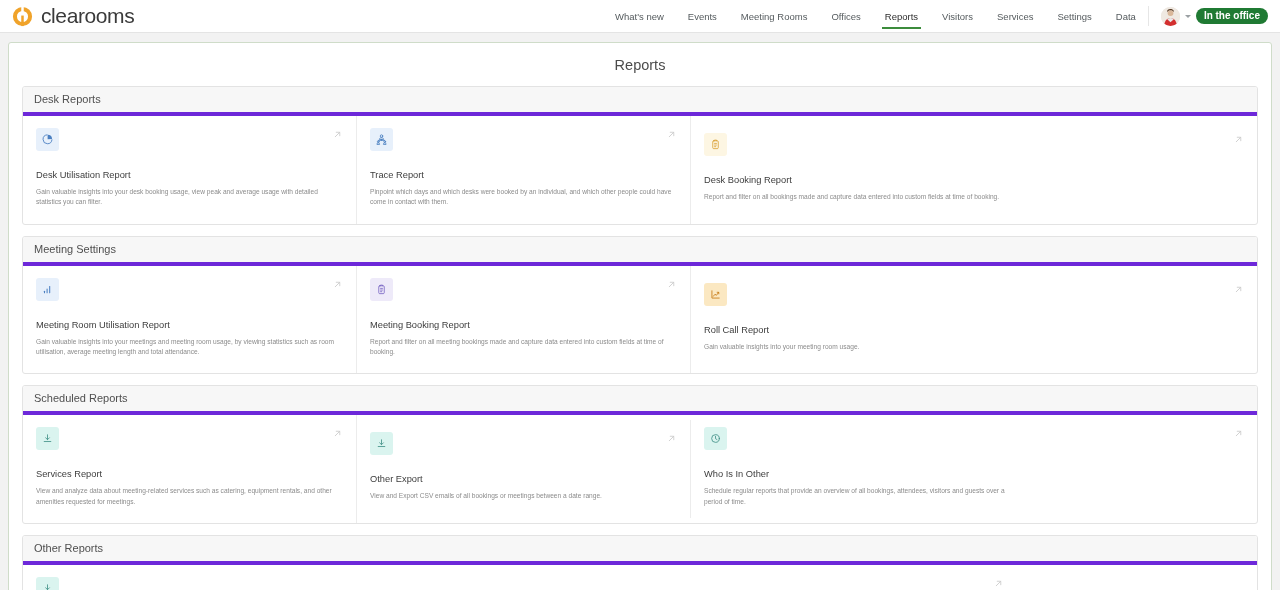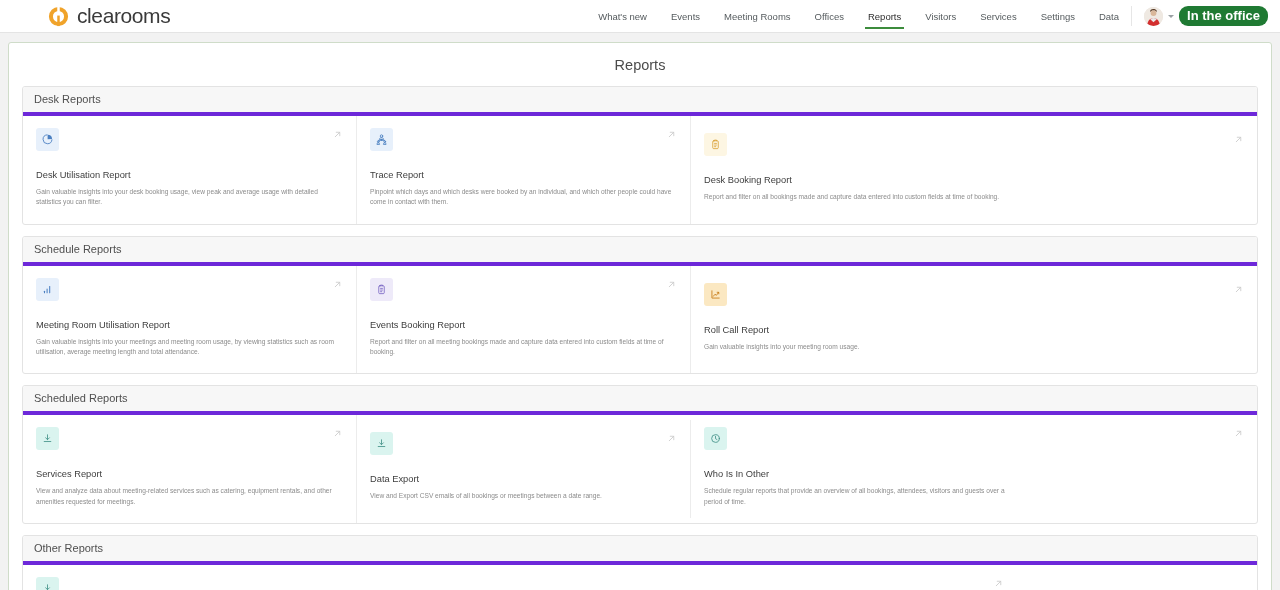--- a/index.html
+++ b/index.html
@@ -12,21 +12,20 @@
   }
 
   
   .topbar {
     height: 33px;
     background: #ffffff;
     display: flex;
     align-items: center;
     border-bottom: 1px solid #e4e4e4;
     position: relative;
-    padding-left: 36px;
   }
   .brand {
     display: flex;
     align-items: center;
     gap: 7px;
     padding-left: 11px;
   }
   .brand-mark { width: 23px; height: 23px; display: block; }
   .brand-name {
     font-size: 21px;
@@ -80,21 +79,21 @@
   .caret {
     width: 0; height: 0;
     border-left: 3px solid transparent;
     border-right: 3px solid transparent;
     border-top: 3.5px solid #9aa0a3;
     margin: 0 1px;
   }
   .status-badge {
     background: #1f7a33;
     color: #ffffff;
-    font-size: 13px;
+    font-size: 10px;
     font-weight: bold;
     border-radius: 9px;
     padding: 3px 8px 3.5px 8px;
     white-space: nowrap;
     line-height: 1;
   }
 
   
   .page-shell {
     margin: 9px 8px 0 8px;
@@ -291,21 +290,21 @@
             </svg>
           </span>
           <div class="card-title">Desk Booking Report</div>
           <div class="card-desc">Report and filter on all bookings made and capture data entered into custom fields at time of booking.</div>
         </div>
 
       </div>
     </div>
 
     <div class="section">
-      <div class="section-header">Schedule Reports</div>
+      <div class="section-header">Meeting Settings</div>
       <div class="section-body">
 
         <div class="report-card">
           <div class="icon-box" style="background:#e7f0fb">
             <svg width="11" height="11" viewBox="0 0 16 16" fill="none" stroke="#4a7fc1" stroke-width="1.5" stroke-linecap="round">
               <path d="M3.6 12.6 V10.4"></path>
                 <path d="M7.4 12.6 V7.2"></path>
                 <path d="M11.2 12.6 V3.6"></path>
             </svg>
           </div>
@@ -328,21 +327,21 @@
                 <path d="M6.6 8.8 H9.4"></path>
                 <path d="M6.6 11.2 H8.4"></path>
             </svg>
           </div>
           <span class="ext-arrow">
             <svg width="9" height="9" viewBox="0 0 12 12" fill="none" stroke="#bcbcbc" stroke-width="1.2" stroke-linecap="round" stroke-linejoin="round">
               <path d="M3 9 L9 3"></path>
                 <path d="M4.3 3 H9 V7.7"></path>
             </svg>
           </span>
-          <div class="card-title">Events Booking Report</div>
+          <div class="card-title">Meeting Booking Report</div>
           <div class="card-desc">Report and filter on all meeting bookings made and capture data entered into custom fields at time of booking.</div>
         </div>
 
         <div class="report-card">
           <div class="icon-box" style="background:#fbe8c2">
             <svg width="11" height="11" viewBox="0 0 16 16" fill="none" stroke="#c9801f" stroke-width="1.3" stroke-linecap="round" stroke-linejoin="round">
               <path d="M2.8 2.6 V13.2 H13.4"></path>
               <path d="M4.8 10.6 L7.3 7.6 L9.3 9.2 L12.6 4.8"></path>
               <path d="M10.4 4.8 H12.8 V7.1"></path>
             </svg>
@@ -389,21 +388,21 @@
                 <path d="M5.3 7 L8 9.7 L10.7 7"></path>
               <path d="M3.2 12.4 H12.8"></path>
             </svg>
           </div>
           <span class="ext-arrow">
             <svg width="9" height="9" viewBox="0 0 12 12" fill="none" stroke="#bcbcbc" stroke-width="1.2" stroke-linecap="round" stroke-linejoin="round">
               <path d="M3 9 L9 3"></path>
                 <path d="M4.3 3 H9 V7.7"></path>
             </svg>
           </span>
-          <div class="card-title">Data Export</div>
+          <div class="card-title">Other Export</div>
           <div class="card-desc">View and Export CSV emails of all bookings or meetings between a date range.</div>
         </div>
 
         <div class="report-card">
           <div class="icon-box" style="background:#daf4ef">
             <svg width="11" height="11" viewBox="0 0 16 16" fill="none" stroke="#3f8f86" stroke-width="1.2" stroke-linecap="round" stroke-linejoin="round">
               <circle cx="8" cy="8" r="5.6"></circle>
               <path d="M8 4.8 V8.2 L10.2 9.6"></path>
             </svg>
           </div>

